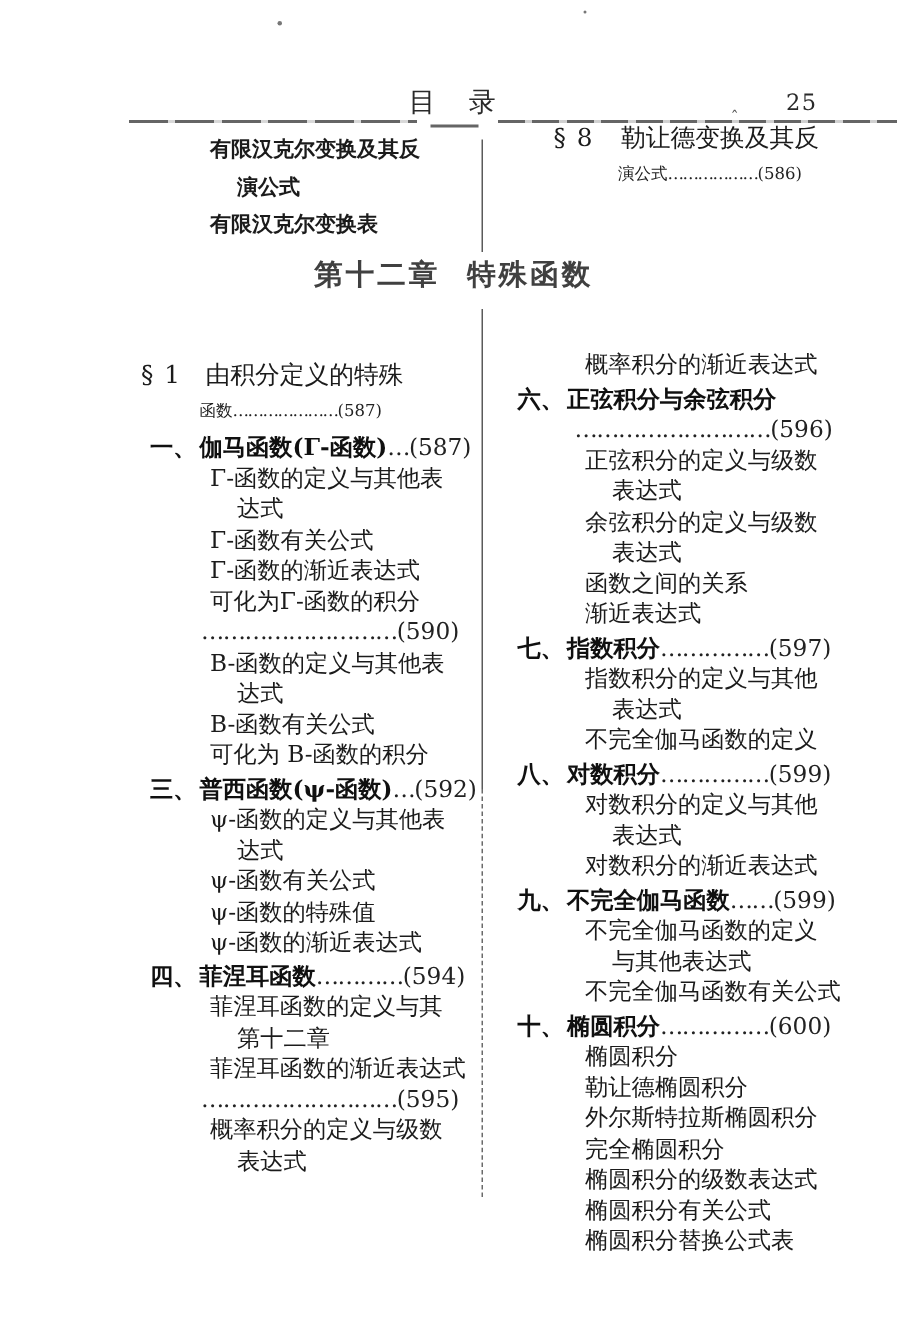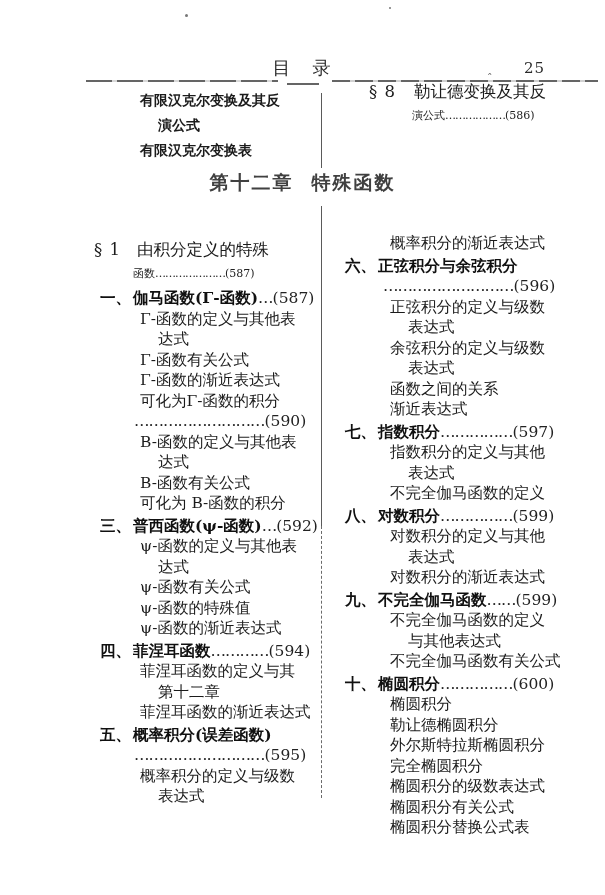--- a/index.html
+++ b/index.html
@@ -121,21 +121,20 @@
     <div class="toc-line st-item"><span class="prefix">三、</span><span class="txt">普西函数(ψ-函数)</span><span class="dots">…</span><span class="pg">(592)</span></div>
     <div class="toc-line st-sub"><span class="txt">ψ-函数的定义与其他表</span></div>
     <div class="toc-line st-sub2"><span class="txt">达式</span></div>
     <div class="toc-line st-sub"><span class="txt">ψ-函数有关公式</span></div>
     <div class="toc-line st-sub"><span class="txt">ψ-函数的特殊值</span></div>
     <div class="toc-line st-sub"><span class="txt">ψ-函数的渐近表达式</span></div>
     <div class="toc-line st-item"><span class="prefix">四、</span><span class="txt">菲涅耳函数</span><span class="dots">…………</span><span class="pg">(594)</span></div>
     <div class="toc-line st-sub"><span class="txt">菲涅耳函数的定义与其</span></div>
     <div class="toc-line st-sub2"><span class="txt">第十二章</span></div>
     <div class="toc-line st-sub"><span class="txt">菲涅耳函数的渐近表达式</span></div>
-    <div class="toc-line st-item"><span class="prefix">五、</span><span class="txt">概率积分(误差函数)</span></div>
     <div class="toc-line st-dots"><span class="dots">………………………</span><span class="pg">(595)</span></div>
     <div class="toc-line st-sub"><span class="txt">概率积分的定义与级数</span></div>
     <div class="toc-line st-sub2"><span class="txt">表达式</span></div>
   </div>
 <div class="abs col col-right" style="top:201px;left:333px;width:266px;">
     <div class="toc-line st-sub"><span class="txt">概率积分的渐近表达式</span></div>
     <div class="toc-line st-item"><span class="prefix">六、</span><span class="txt">正弦积分与余弦积分</span></div>
     <div class="toc-line st-dots"><span class="dots">………………………</span><span class="pg">(596)</span></div>
     <div class="toc-line st-sub"><span class="txt">正弦积分的定义与级数</span></div>
     <div class="toc-line st-sub2"><span class="txt">表达式</span></div>

